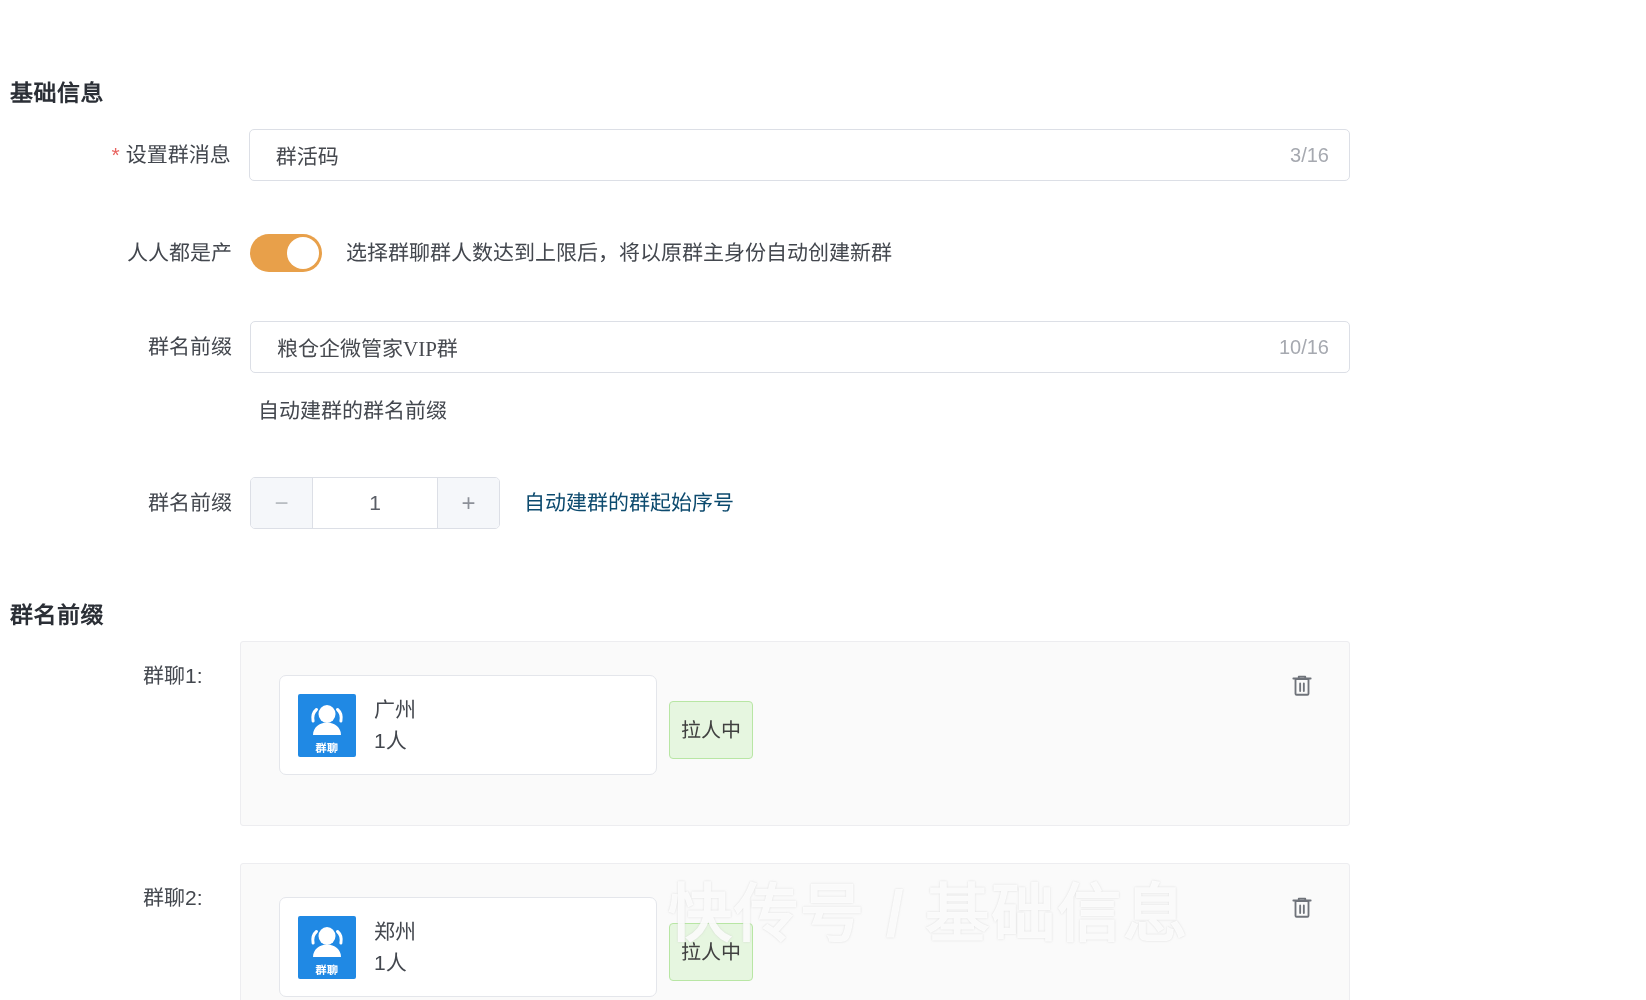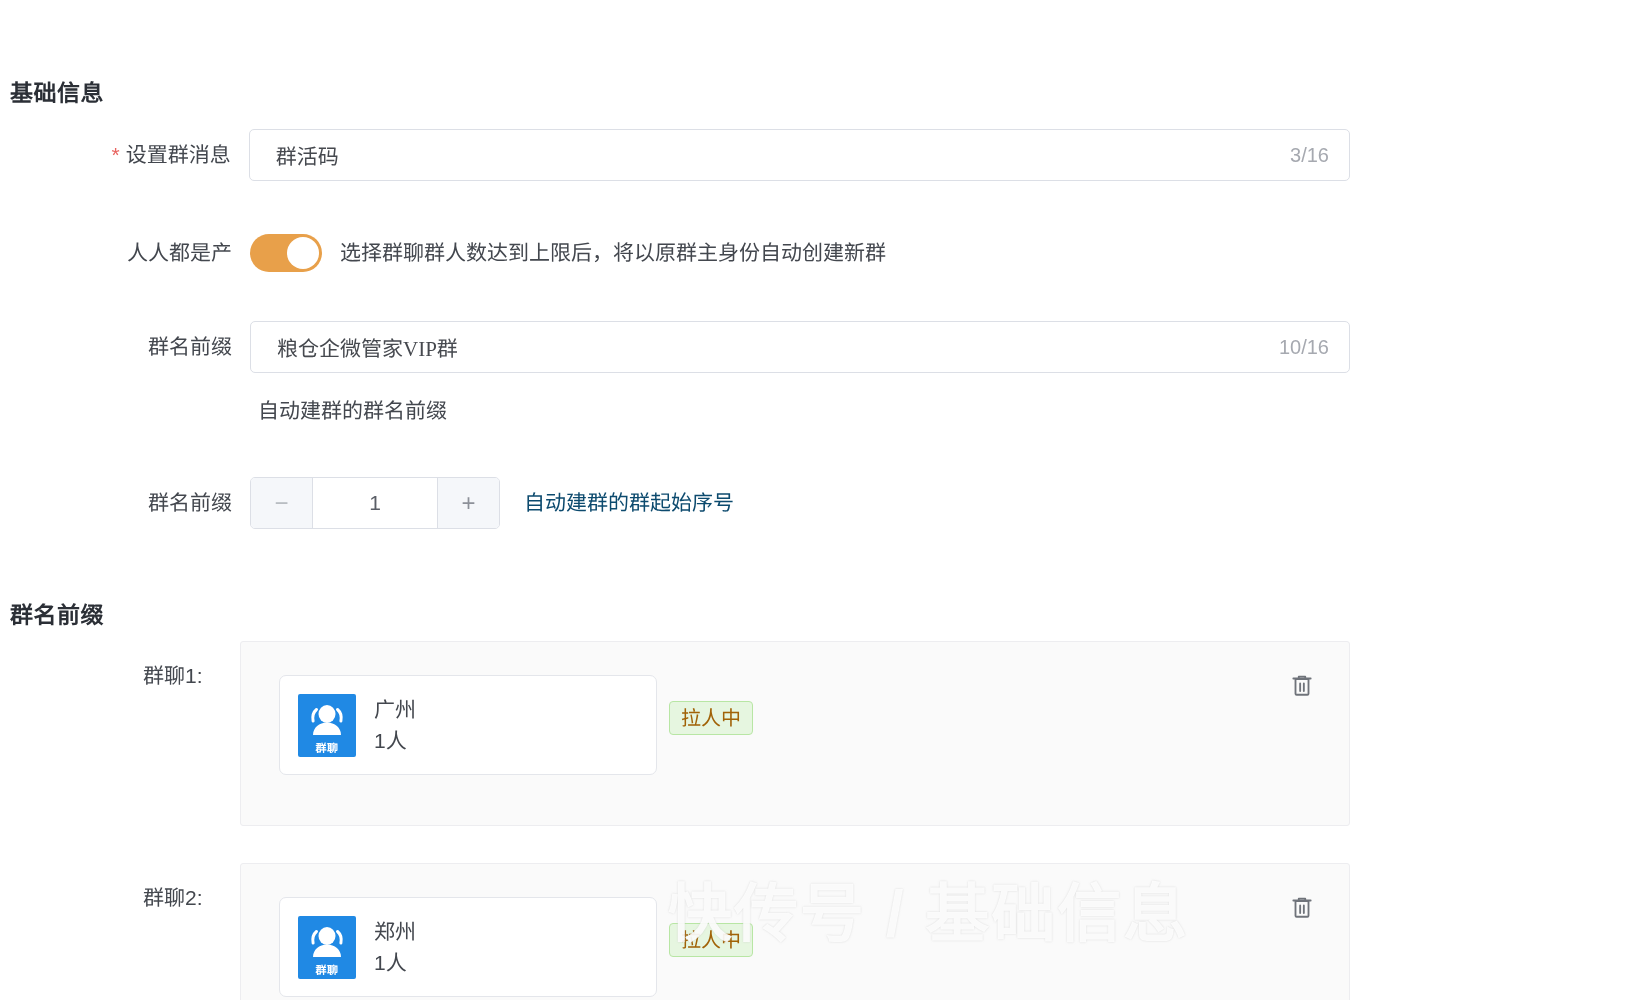--- a/index.html
+++ b/index.html
@@ -203,22 +203,22 @@
     color: #43474e;
     line-height: 31px;
     white-space: nowrap;
   }
   .status-badge {
     position: absolute;
     background: #e6f6e0;
     border: 1px solid #b8e6a4;
     border-radius: 4px;
     font-size: 20px;
-    color: #a16207;
-    padding: 2px 11px;
+    color: #404040;
+    padding: 14px 11px;
     white-space: nowrap;
     line-height: 28px;
   }
   .trash-btn {
     position: absolute;
     width: 34px;
     height: 34px;
     cursor: pointer;
     display: flex;
     align-items: center;
@@ -257,21 +257,21 @@
     </div>
   </div>
 
   <div class="form-row" style="left:10px; top:234px; width:1340px; align-items:center;">
     <div style="width:222px; display:flex; justify-content:flex-end; align-items:center; height:38px;">
       <span class="field-label">人人都是产</span>
     </div>
     <div class="switch" style="margin-left:18px;">
       <div class="knob"></div>
     </div>
-    <div class="switch-desc" style="margin-left:18px;">选择群聊群人数达到上限后，将以原群主身份自动创建新群</div>
+    <div class="switch-desc" style="margin-left:24px;">选择群聊群人数达到上限后，将以原群主身份自动创建新群</div>
   </div>
 
   <div class="form-row" style="left:10px; top:321px; width:1340px;">
     <div style="width:222px; display:flex; justify-content:flex-end; align-items:center; height:52px;">
       <span class="field-label">群名前缀</span>
     </div>
     <div class="input-wrap" style="width:1100px; margin-left:18px;">
       <input class="value" type="text" value="粮仓企微管家VIP群" style="">
       <span class="input-counter">10/16</span>
     </div>

